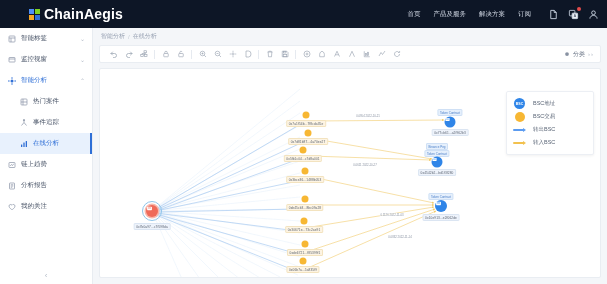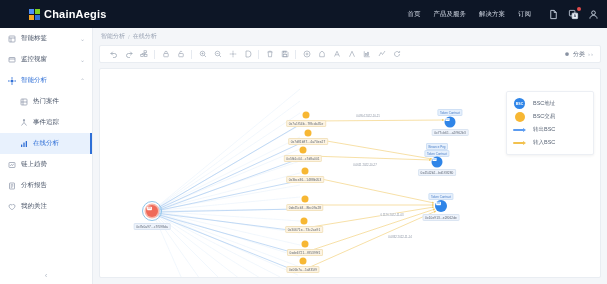--- a/index.html
+++ b/index.html
@@ -17,21 +17,21 @@
     background: #0d1626;
     display: flex; align-items: center;
   }
   .brand { display: flex; align-items: center; gap: 4px; margin-left: 29px; }
   .brand-logo { width: 11px; height: 11px; position: relative; }
   .brand-logo .sq { position: absolute; width: 5px; height: 5px; }
   .brand-logo .sq1 { left: 0; top: 0; background: #4e8ef7; }
   .brand-logo .sq2 { left: 6px; top: 0; background: #7ed321; }
   .brand-logo .sq3 { left: 0; top: 6px; background: #f5a623; }
   .brand-logo .sq4 { left: 6px; top: 6px; background: #2f6fd6; }
-  .brand-name { color: #ffffff; font-size: 11px; font-weight: bold; letter-spacing: .2px; }
+  .brand-name { color: #ffffff; font-size: 14px; font-weight: bold; letter-spacing: .2px; }
 
   .topnav { margin-left: auto; display: flex; align-items: center; gap: 13px; margin-right: 8px; }
   .topnav-item { color: #d5dce8; font-size: 6.5px; white-space: nowrap; cursor: pointer; }
   .topnav-icons { display: flex; align-items: center; gap: 9px; margin-left: 4px; }
   .tn-ico { width: 11px; height: 11px; position: relative; cursor: pointer; color:#cdd6e4; }
   .tn-ico svg { display:block; }
   .badge-dot {
     position: absolute; right: -2px; top: -2px; width: 4px; height: 4px;
     border-radius: 50%; background: #e34c4c;
   }

